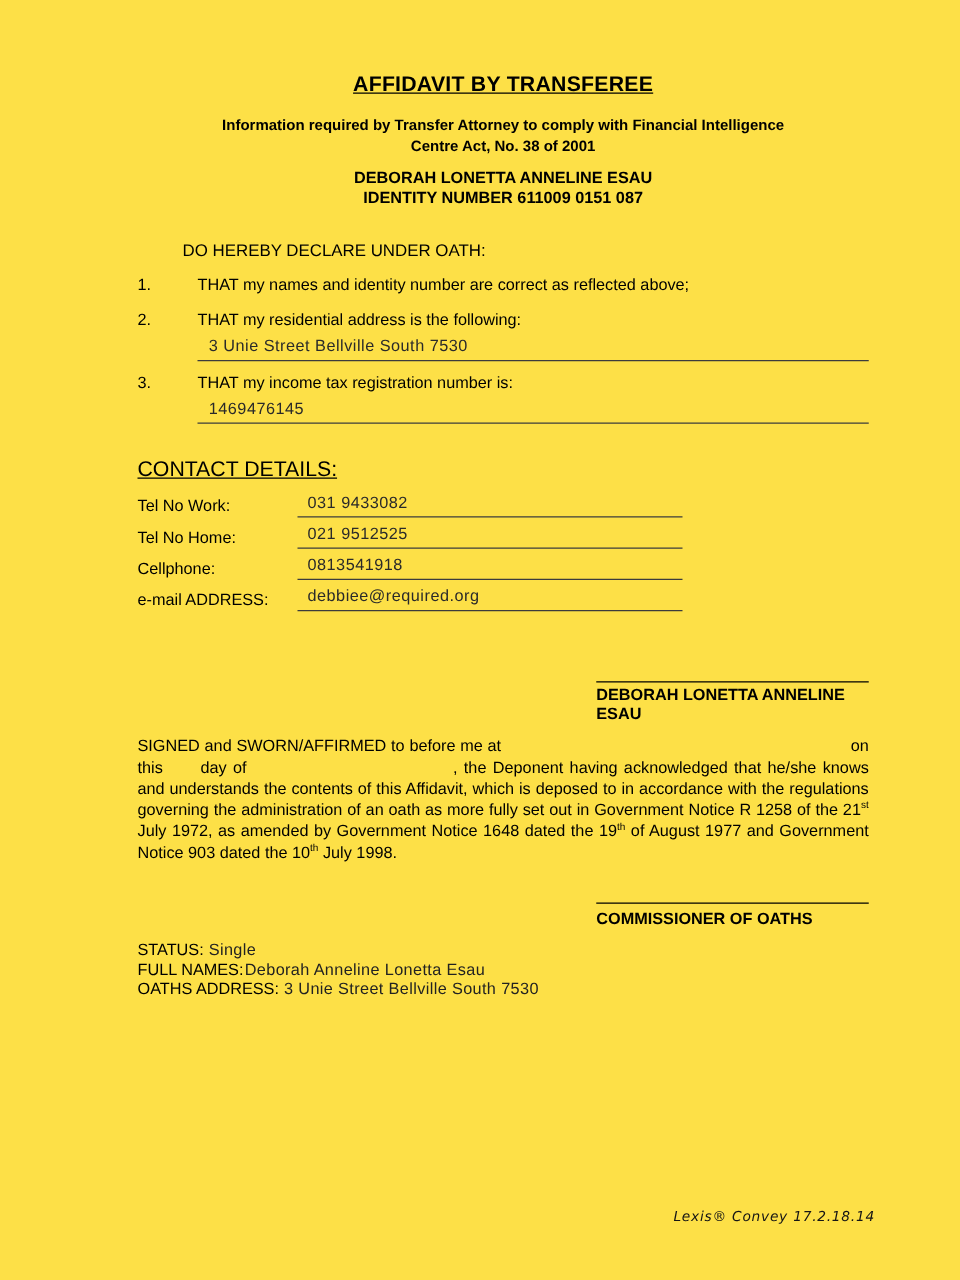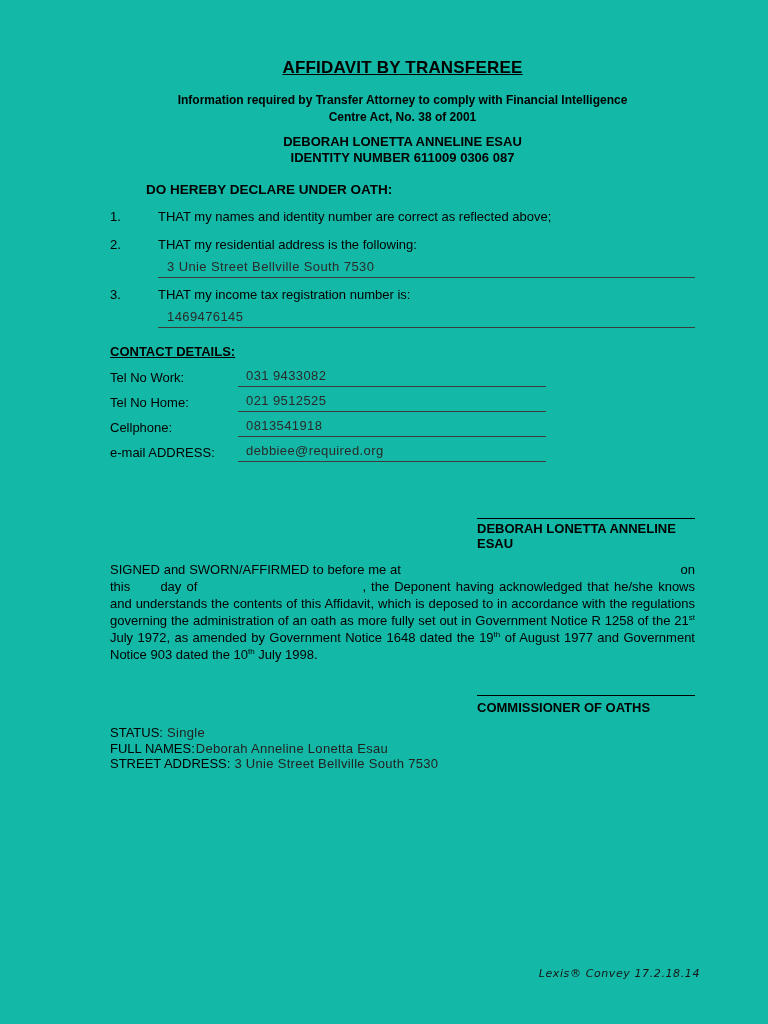--- a/index.html
+++ b/index.html
@@ -1,19 +1,19 @@
 <!DOCTYPE html>
 <html><head>
 <meta charset="utf-8">
 <style>
   html, body { margin:0; padding:0; background:#fff; }
   .page {
     position:relative;
     width:768px; height:1024px;
-    background:#14b8a6;
+    background:#fde047;
     font-family:"Liberation Sans", sans-serif;
     color:#000;
     overflow:hidden;
   }
   .content { position:absolute; left:110px; top:0; width:585px; }
 
   .doc-title {
     margin:58px 0 0 0;
     font-size:17px; font-weight:bold;
     text-align:center;
@@ -21,32 +21,32 @@
     letter-spacing:0.2px;
   }
   .subtitle {
     margin:14px auto 0 auto;
     max-width:480px;
     font-size:12px; font-weight:bold;
     text-align:center; line-height:17px;
   }
   .intro { margin-top:13px; font-size:13px; }
   .deponent { margin-top:8px; text-align:center; font-weight:bold; font-size:13px; line-height:16px; }
-  .oath-heading { margin-top:16px; font-size:13.5px; font-weight:bold;padding-left:36px; }
+  .oath-heading { margin-top:27px; font-size:13.5px; font-weight:normal;padding-left:36px; }
 
   .item { display:flex; margin-top:11px; font-size:13px; line-height:17px; }
   .item .num { width:48px; flex:none; }
   .fill-line {
     margin-left:48px; margin-top:3px;
     border-bottom:1.5px solid #3c3c3c;
     padding:1px 0 2px 9px;
   }
   .fill { font-size:13px; letter-spacing:0.4px; color:#2a2a2a; }
 
-  .contact-heading { margin-top:16px; font-size:13px; font-weight:bold; text-decoration:underline; }
+  .contact-heading { margin-top:27px; font-size:17px; font-weight:normal; text-decoration:underline; }
   .contact-rows { margin-top:3px; }
   .contact-row { display:flex; height:25px; align-items:flex-end; }
   .contact-label { width:128px; flex:none; font-size:13px; padding-bottom:2px; }
   .contact-value {
     width:300px; flex:none;
     border-bottom:1.5px solid #3c3c3c;
     padding:0 0 2px 8px;
   }
 
   .sig-block {
@@ -88,21 +88,21 @@
 <div class="page">
   <div class="content">
 
     <div class="doc-title">AFFIDAVIT BY TRANSFEREE</div>
 
     <div class="subtitle">Information required by Transfer Attorney to comply with Financial Intelligence Centre Act, No. 38 of 2001</div>
 
 
     <div class="deponent">
       <div>DEBORAH LONETTA ANNELINE ESAU</div>
-      <div>IDENTITY NUMBER 611009 0306 087</div>
+      <div>IDENTITY NUMBER 611009 0151 087</div>
     </div>
 
     <div class="oath-heading">DO HEREBY DECLARE UNDER OATH:</div>
 
     <div class="item">
       <span class="num">1.</span>
       <span>THAT my names and identity number are correct as reflected above;</span>
     </div>
 
     <div class="item">
@@ -153,20 +153,20 @@
     </div>
 
     <div class="closing-fields">
       <div class="field-row">
         <span>STATUS:</span><span class="field-value">Single</span>
       </div>
       <div class="field-row">
         <span>FULL NAMES:</span><span class="field-value" style="margin-left:1px">Deborah Anneline Lonetta Esau</span>
       </div>
       <div class="field-row">
-        <span>STREET ADDRESS:</span><span class="field-value">3 Unie Street Bellville South 7530</span>
+        <span>OATHS ADDRESS:</span><span class="field-value">3 Unie Street Bellville South 7530</span>
       </div>
     </div>
 
   </div>
 
   <div class="footer-brand">Lexis® Convey 17.2.18.14</div>
 </div>
 
 </body></html>

